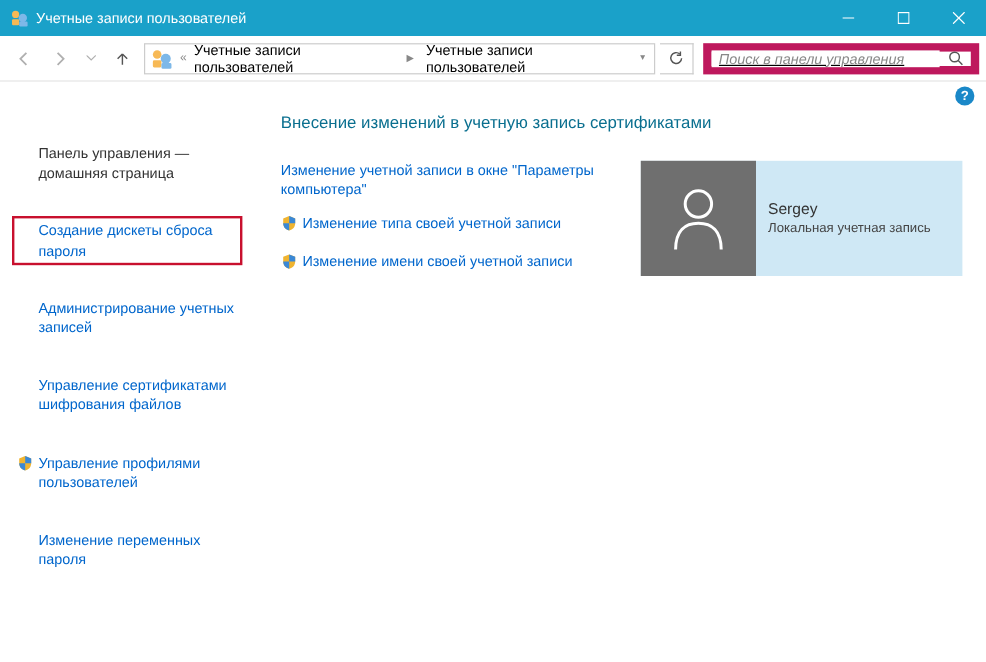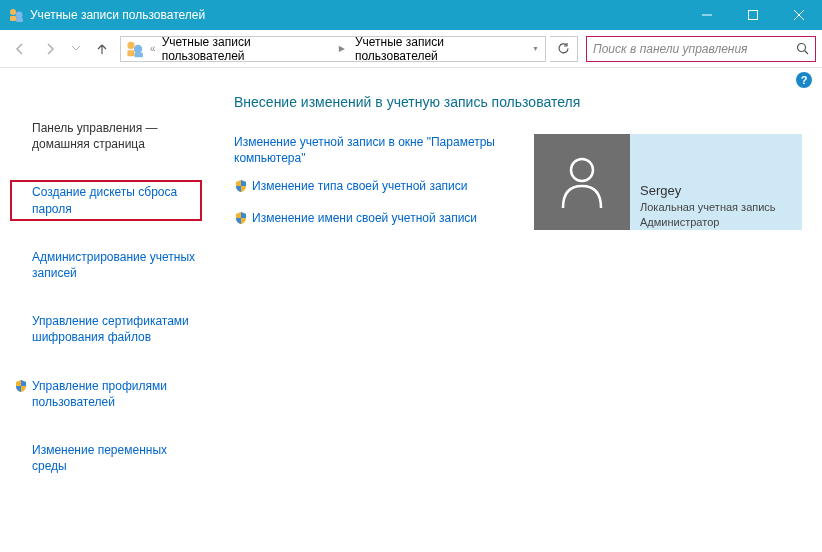--- a/index.html
+++ b/index.html
@@ -15,21 +15,21 @@
   .navbar { height: 38px; border-bottom: 1px solid #e5e5e5; display: flex; align-items: center; padding: 0 6px; gap: 2px; }
   .navbtn { width: 28px; height: 28px; display: flex; align-items: center; justify-content: center; border-radius: 2px; color: #b0b0b0; }
   .navbtn.enabled { color: #555; }
   .navbtn.split { width: 20px; }
   .crumbbar { flex: 1; height: 26px; border: 1px solid #ccc; display: flex; align-items: center; margin: 0 2px; }
   .crumb-icon { width: 20px; height: 20px; margin: 0 4px; }
   .crumb-sep { color: #888; padding: 0 2px; font-size: 10px; }
   .crumb-seg { padding: 0 4px; height: 100%; display: flex; align-items: center; }
   .crumb-chev { color: #888; font-size: 8px; padding: 0 6px; }
   .refresh { width: 28px; height: 26px; border: 1px solid #ccc; border-left: none; display: flex; align-items: center; justify-content: center; color: #555; }
-  .searchbox { width: 230px; height: 26px; border: 1px solid #be185d; display: flex; align-items: center; margin-left: 6px; }
+  .searchbox { width: 230px; height: 26px; border: 7px solid #be185d; display: flex; align-items: center; margin-left: 6px; text-decoration: underline; }
   .searchbox input { flex: 1; border: none; outline: none; font-size: 12px; padding: 0 6px; color: #333; font-style: italic; }
   .searchbox input::placeholder { color: #888; font-style: italic; }
   .searchbtn { width: 26px; height: 24px; display: flex; align-items: center; justify-content: center; color: #555; }
   
   
   .content { display: flex; height: calc(100% - 68px); }
   
   
   .sidebar { width: 210px; padding: 20px 8px 0 14px; }
   .side-help { position: absolute; right: 10px; top: 72px; }
@@ -42,21 +42,21 @@
   .main { flex: 1; padding: 26px 20px 0 24px; position: relative; }
   .main h1 { font-size: 14px; font-weight: normal; color: #0a6f8f; margin-bottom: 24px; }
   .main-cols { display: flex; gap: 7px; }
   .linkcol { flex: 1; }
   .linkrow { margin-bottom: 12px; line-height: 1.35; }
   .linkrow a { color: #0066cc; text-decoration: none; cursor: pointer; }
   .linkrow .shield { display: inline-block; vertical-align: -3px; margin-right: 4px; }
   .linkgroup-sep { height: 28px; }
   
   
-  .usercard { width: 268px; height: 96px; background: #cfe8f5; display: flex; align-items: flex-end; gap: 10px; padding-right: 8px; }
+  .usercard { width: 268px; height: 96px; background: #cfe8f5; display: flex; align-items: center; gap: 10px; padding-right: 8px; }
   .avatar { width: 96px; height: 96px; background: #6f6f6f; display: flex; align-items: center; justify-content: center; }
   .userinfo .uname { color: #333; font-size: 13px; margin-bottom: 2px; }
   .userinfo .urole { color: #444; font-size: 11px; line-height: 1.35; }
   
   
   .helpicon { width: 16px; height: 16px; border-radius: 50%; background: #1a88c8; color: #fff; display: flex; align-items: center; justify-content: center; font-size: 11px; font-weight: bold; }
 </style>
 </head>
 <body>
 
@@ -148,25 +148,25 @@
   <div class="sidebar" id="sidebar">
       <div class="side-item nolink"><span>Панель управления — домашняя страница</span></div>
       <div class="side-item highlighted"><span>Создание дискеты сброса пароля</span></div>
       <div class="side-item"><span>Администрирование учетных записей</span></div>
       <div class="side-item"><span>Управление сертификатами шифрования файлов</span></div>
       <div class="side-item"><span class="side-shield"><svg width="14" height="14" viewBox="0 0 14 14">
             <path d="M7 1 L12 3 L12 7 C12 10 10 12.5 7 13 C4 12.5 2 10 2 7 L2 3 Z" fill="#f0b430"></path>
             <path d="M7 1 L12 3 L12 7 L7 7 Z" fill="#3a88d6"></path>
             <path d="M7 7 L7 13 C4 12.5 2 10 2 7 Z" fill="#3a88d6"></path>
           </svg></span><span>Управление профилями пользователей</span></div>
-      <div class="side-item"><span>Изменение переменных среды</span></div>
+      <div class="side-item"><span>Изменение переменных пароля</span></div>
     </div>
 
   <div class="main">
-    <h1>Внесение изменений в учетную запись пользователя</h1>
+    <h1>Внесение изменений в учетную запись сертификатами</h1>
     <div class="main-cols">
       <div class="linkcol" id="linkcol">
           <div class="linkrow"><a>Изменение учетной записи в окне "Параметры компьютера"</a></div>
           <div class="linkrow"><span class="shield"><svg width="14" height="14" viewBox="0 0 14 14">
                 <path d="M7 1 L12 3 L12 7 C12 10 10 12.5 7 13 C4 12.5 2 10 2 7 L2 3 Z" fill="#f0b430"></path>
                 <path d="M7 1 L12 3 L12 7 L7 7 Z" fill="#3a88d6"></path>
                 <path d="M7 7 L7 13 C4 12.5 2 10 2 7 Z" fill="#3a88d6"></path>
               </svg></span><a>Изменение типа своей учетной записи</a></div>
           <div class="linkrow"><span class="shield"><svg width="14" height="14" viewBox="0 0 14 14">
                 <path d="M7 1 L12 3 L12 7 C12 10 10 12.5 7 13 C4 12.5 2 10 2 7 L2 3 Z" fill="#f0b430"></path>
@@ -178,18 +178,17 @@
       <div class="usercard">
         <div class="avatar">
           <svg width="50" height="56" viewBox="0 0 50 56">
             <circle cx="25" cy="16" r="11" fill="none" stroke="#fff" stroke-width="2.5"></circle>
             <path d="M6 54 C6 38 14 32 25 32 C36 32 44 38 44 54" fill="none" stroke="#fff" stroke-width="2.5"></path>
           </svg>
         </div>
         <div class="userinfo">
           <div class="uname">Sergey</div>
           <div class="urole">Локальная учетная запись</div>
-          <div class="urole">Администратор</div>
         </div>
       </div>
     </div>
   </div>
 </div>
 
 </body></html>

